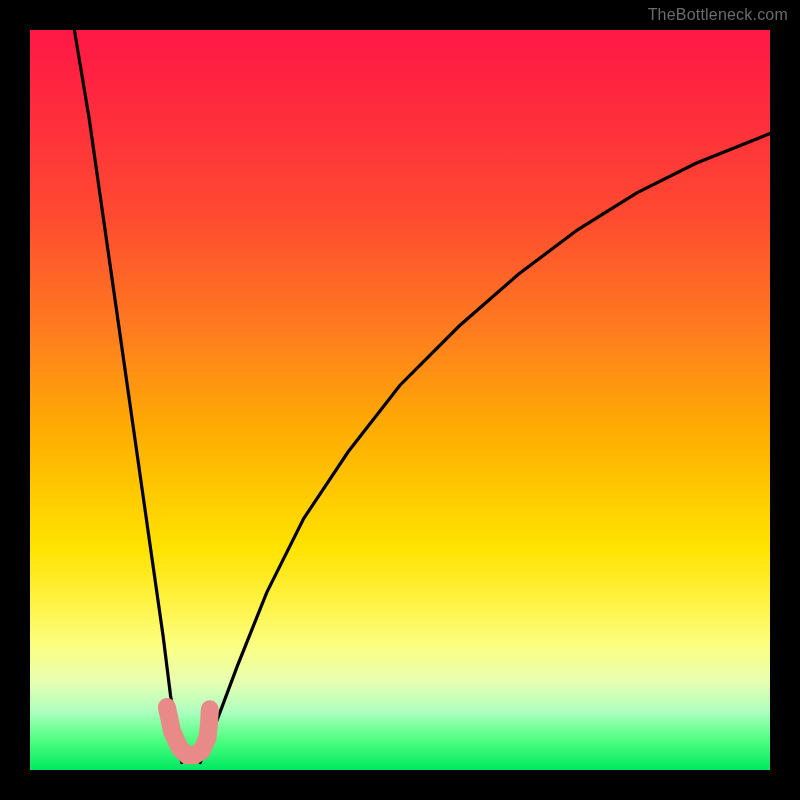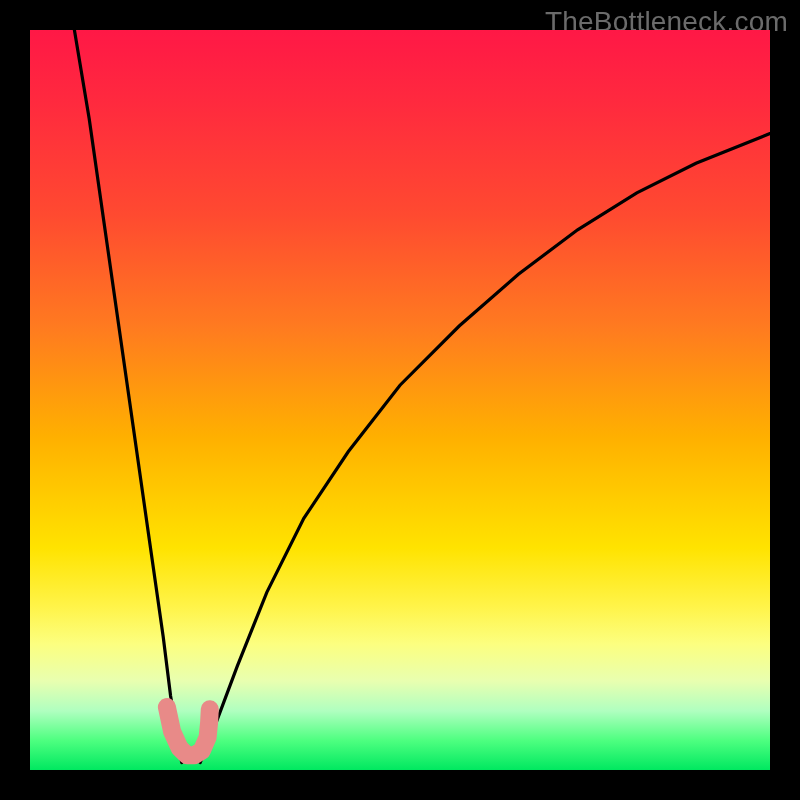--- a/index.html
+++ b/index.html
@@ -40,21 +40,21 @@
       #b0ffc0 92%,
       #4eff80 96%,
       #00e860 100%
     );
   }
   .watermark {
     position: absolute;
     top: 6px;
     right: 12px;
     color: #6b6b6b;
-    font-size: 28px;
+    font-size: 16px;
     letter-spacing: 0.2px;
     user-select: none;
   }
   svg.curves {
     position: absolute;
     left: 0;
     top: 0;
     width: 740px;
     height: 740px;
     overflow: visible;

